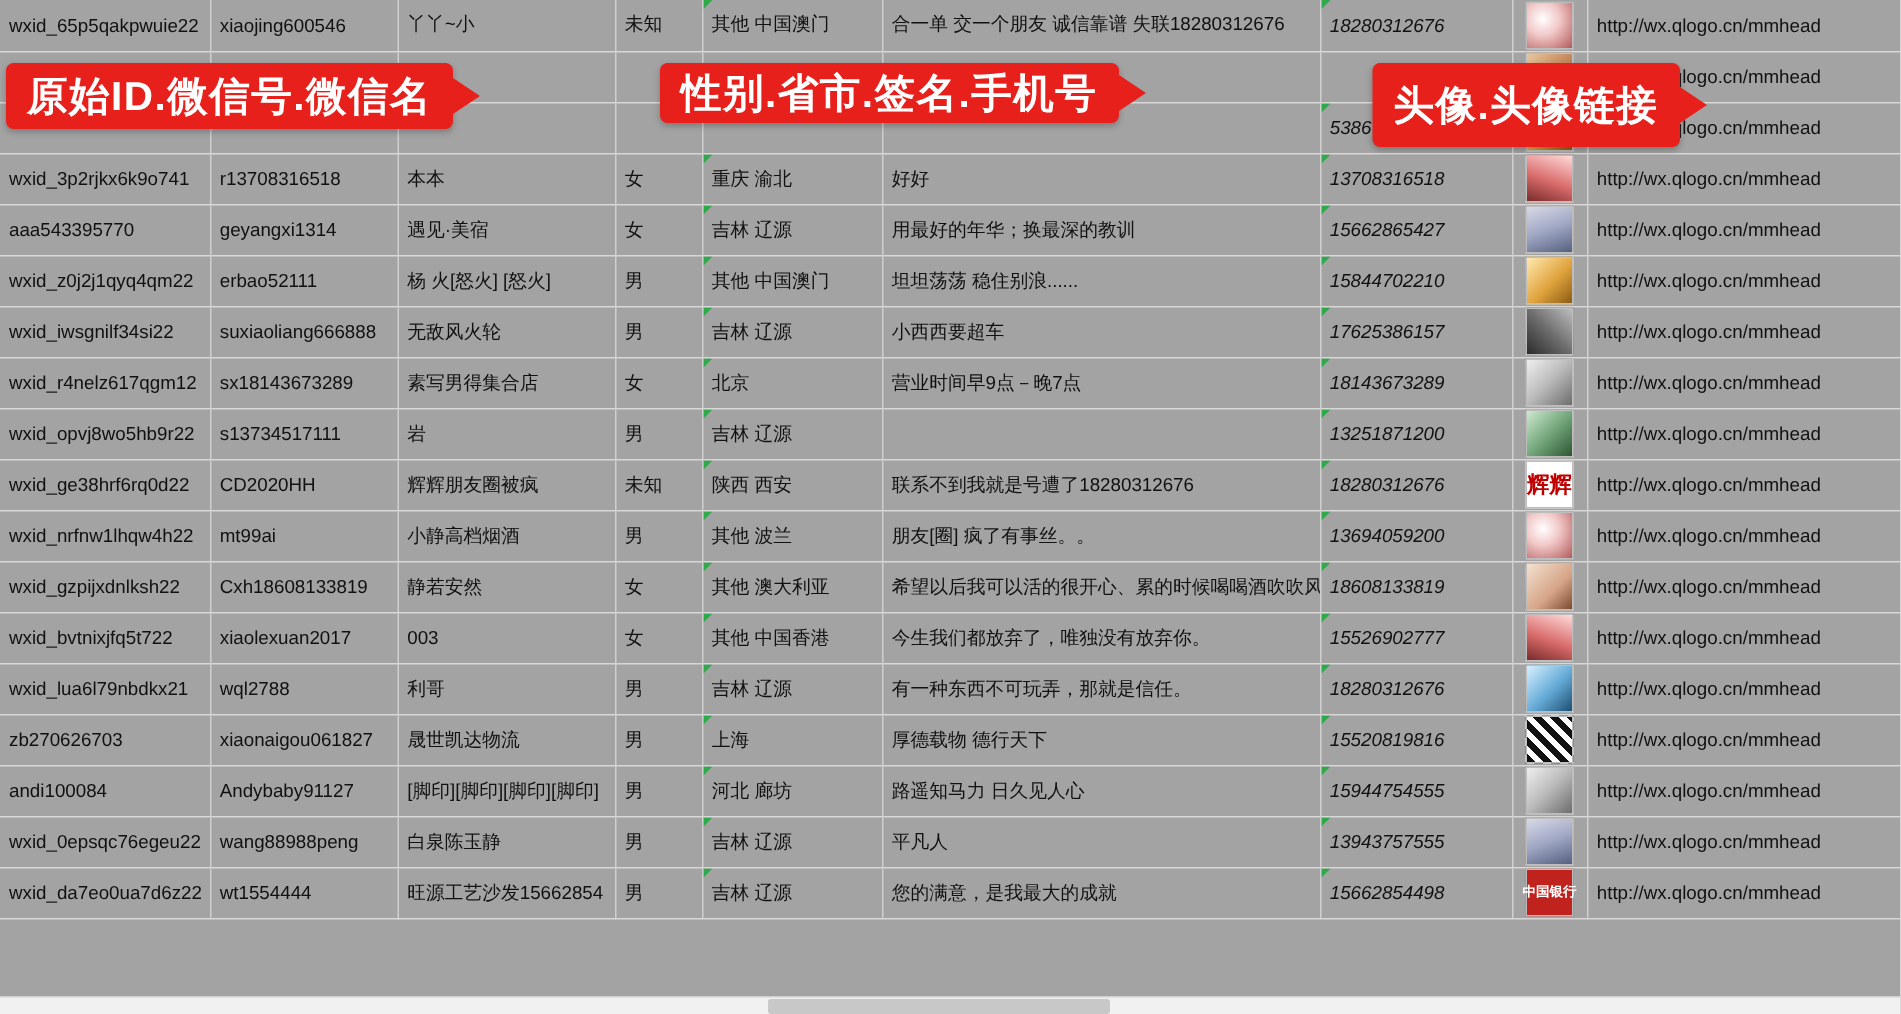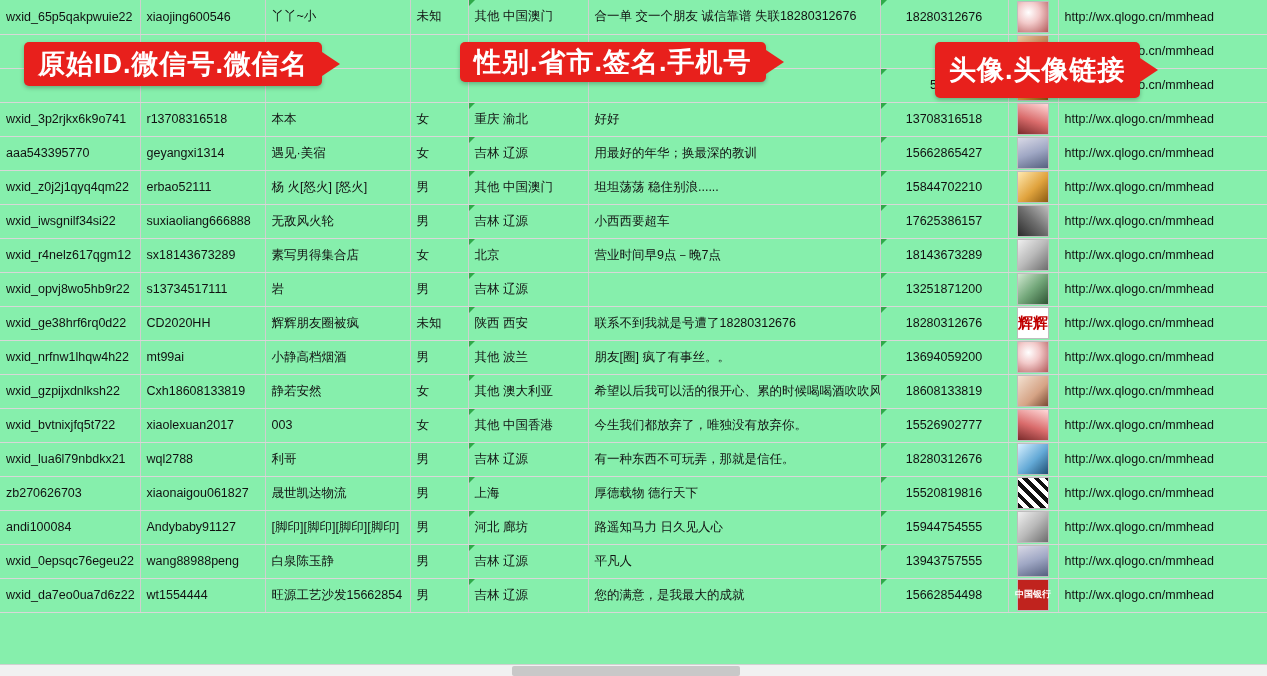--- a/index.html
+++ b/index.html
@@ -7,21 +7,21 @@
     margin: 0; padding: 0;
     width: 1267px; height: 676px;
     overflow: hidden;
     background: #ffffff;
     font-family: "Liberation Sans", "DejaVu Sans", sans-serif;
   }
   #sheet {
     position: relative;
     width: 1267px;
     height: 676px;
-    background: #86efac;
+    background: #a3a3a3;
     overflow: hidden;
   }
   table.grid {
     border-collapse: collapse;
     table-layout: fixed;
     width: 1267px;
     font-size: 12.5px;
     color: #111;
   }
   table.grid td {
@@ -38,21 +38,21 @@
   col.c1 { width: 125px; }
   col.c2 { width: 145px; }
   col.c3 { width: 58px; }
   col.c4 { width: 120px; }
   col.c5 { width: 292px; }
   col.c6 { width: 128px; }
   col.c7 { width: 50px; }
   col.c8 { width: 209px; }
 
   td.sex { text-align: left; }
-  td.phone { text-align: center; }
+  td.phone { text-align: left; font-style: italic; }
   td.url { color: #111; margin-left: 15px; }
   td.avatar { padding: 0; text-align: center; margin-left: 46px; }
 
   .thumb {
     width: 32px; height: 32px;
     display: inline-block;
     border: 1px solid #bdbdbd;
     vertical-align: middle;
     background-size: cover;
   }
@@ -100,21 +100,20 @@
     color: #ffffff;
     font-weight: bold;
     font-size: 27px;
     letter-spacing: 1px;
     display: flex;
     align-items: center;
     padding: 0 14px;
     border-radius: 5px;
     box-shadow: 0 2px 4px rgba(0,0,0,.25);
     white-space: nowrap;
-    margin-left: 20px;
   }
   .banner .tail {
     position: absolute;
     right: -18px;
     top: 50%;
     transform: translateY(-50%);
     width: 0; height: 0;
     border-left: 18px solid #e8201c;
     border-top: 12px solid transparent;
     border-bottom: 12px solid transparent;

